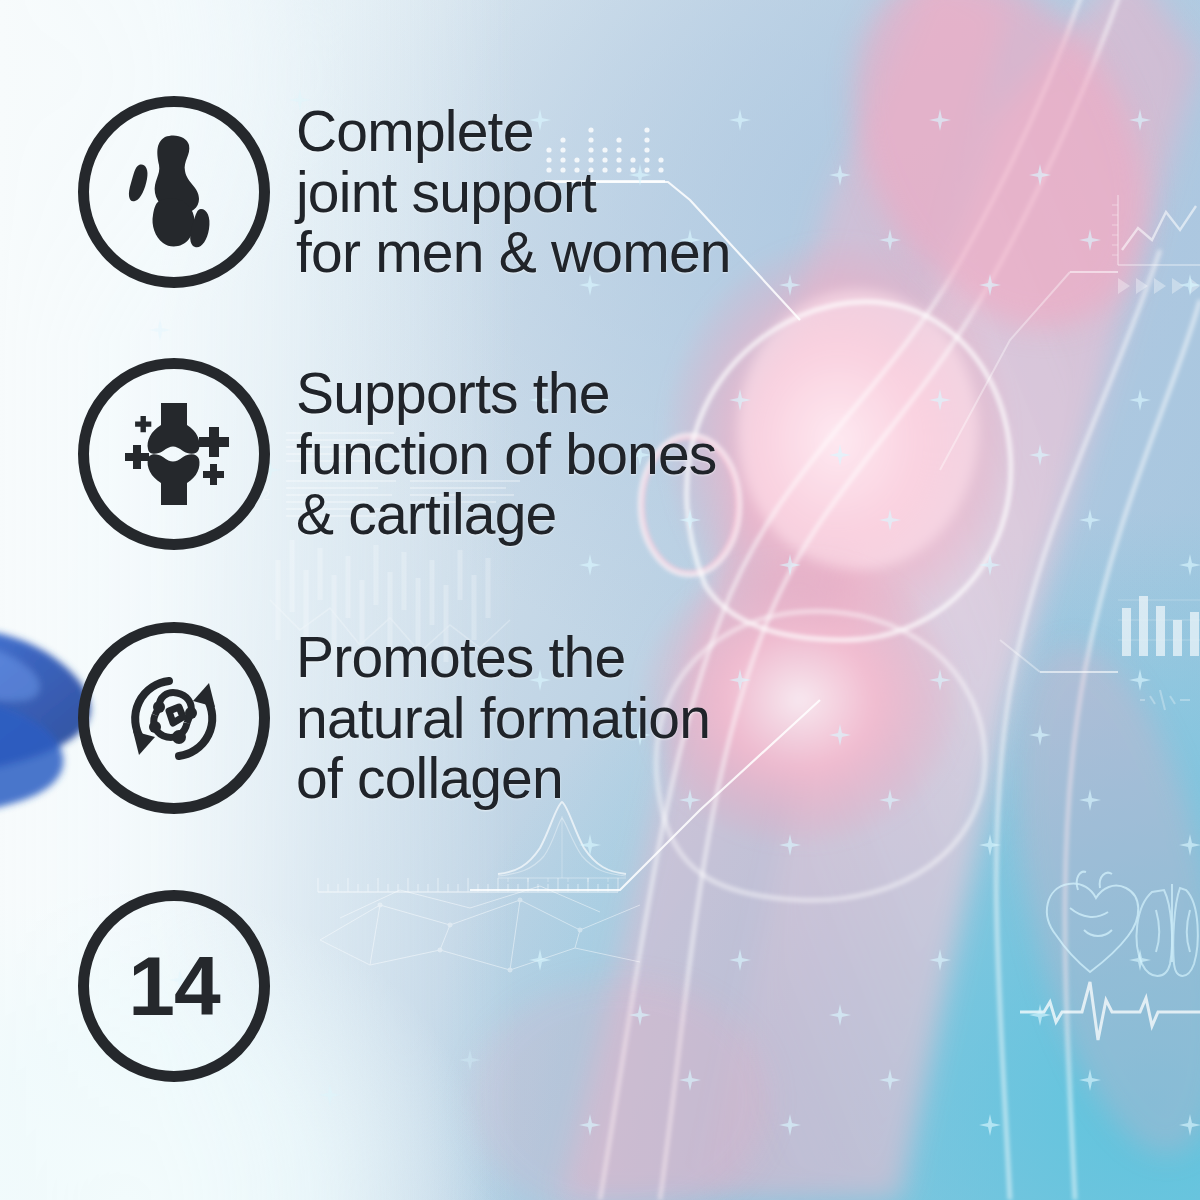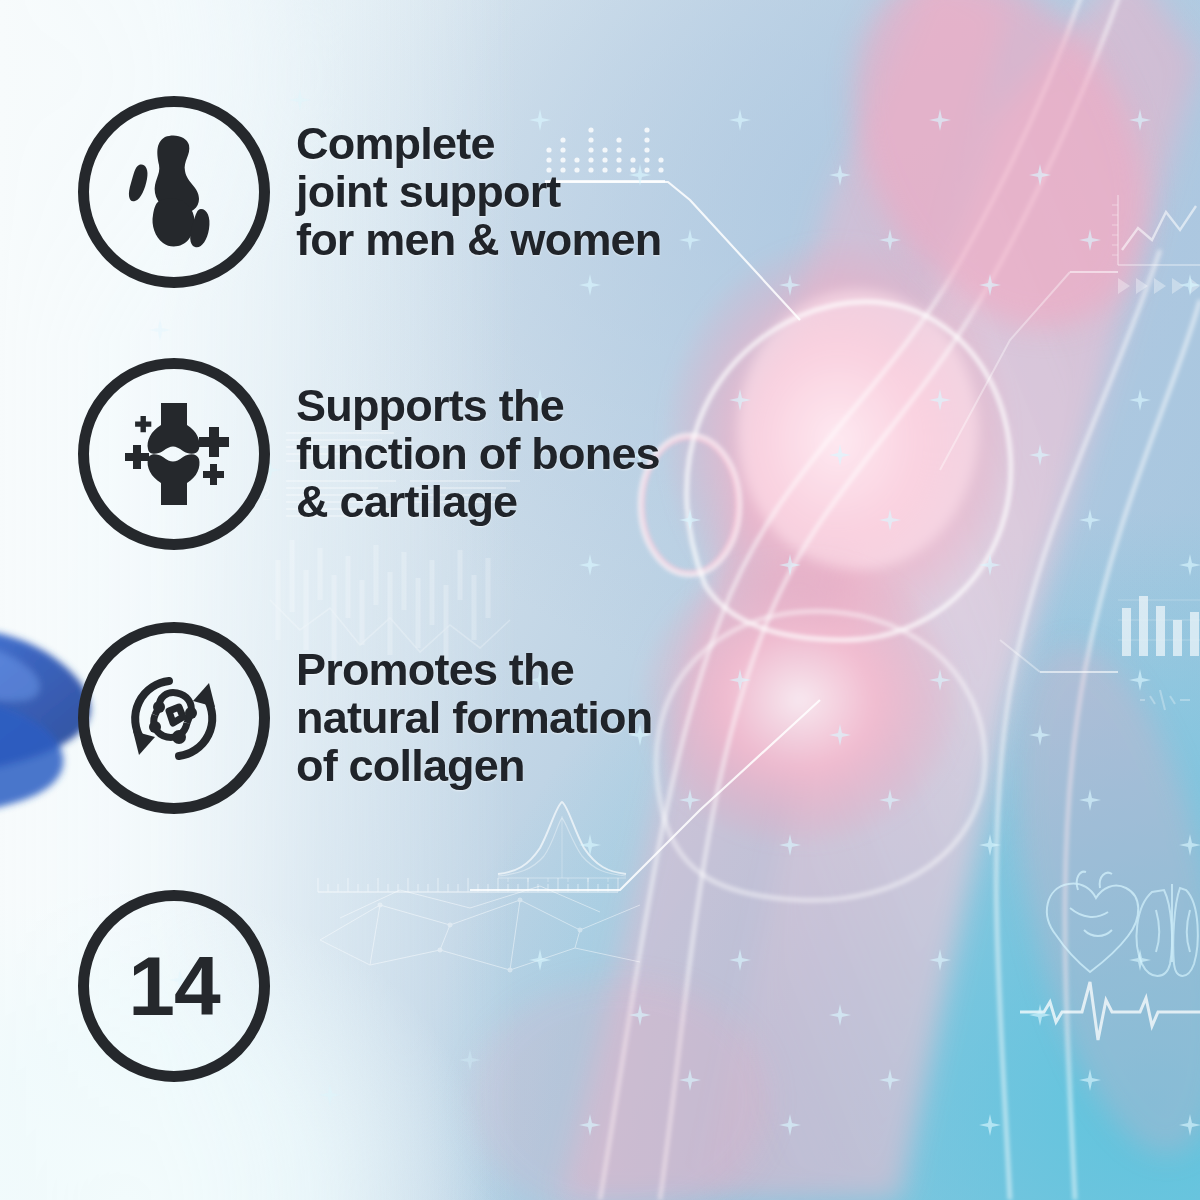--- a/index.html
+++ b/index.html
@@ -63,22 +63,22 @@
   .badge svg{display:block;}
   .badge .num{
     font-size:84px;font-weight:bold;color:#25282c;
     letter-spacing:-1px;line-height:1;
     font-family:"Liberation Sans","DejaVu Sans",sans-serif;
   }
 
   .ftext{
     margin-left:26px;
     color:#20242a;
-    font-size:45px;
-    font-weight:bold;
+    font-size:57px;
+    font-weight:normal;
     line-height:1.07;
     letter-spacing:-0.8px;
     white-space:pre-line;
     text-shadow:0 1px 2px rgba(255,255,255,.55);
   }
 </style>
 </head>
 <body>
 
 <div class="stage">

